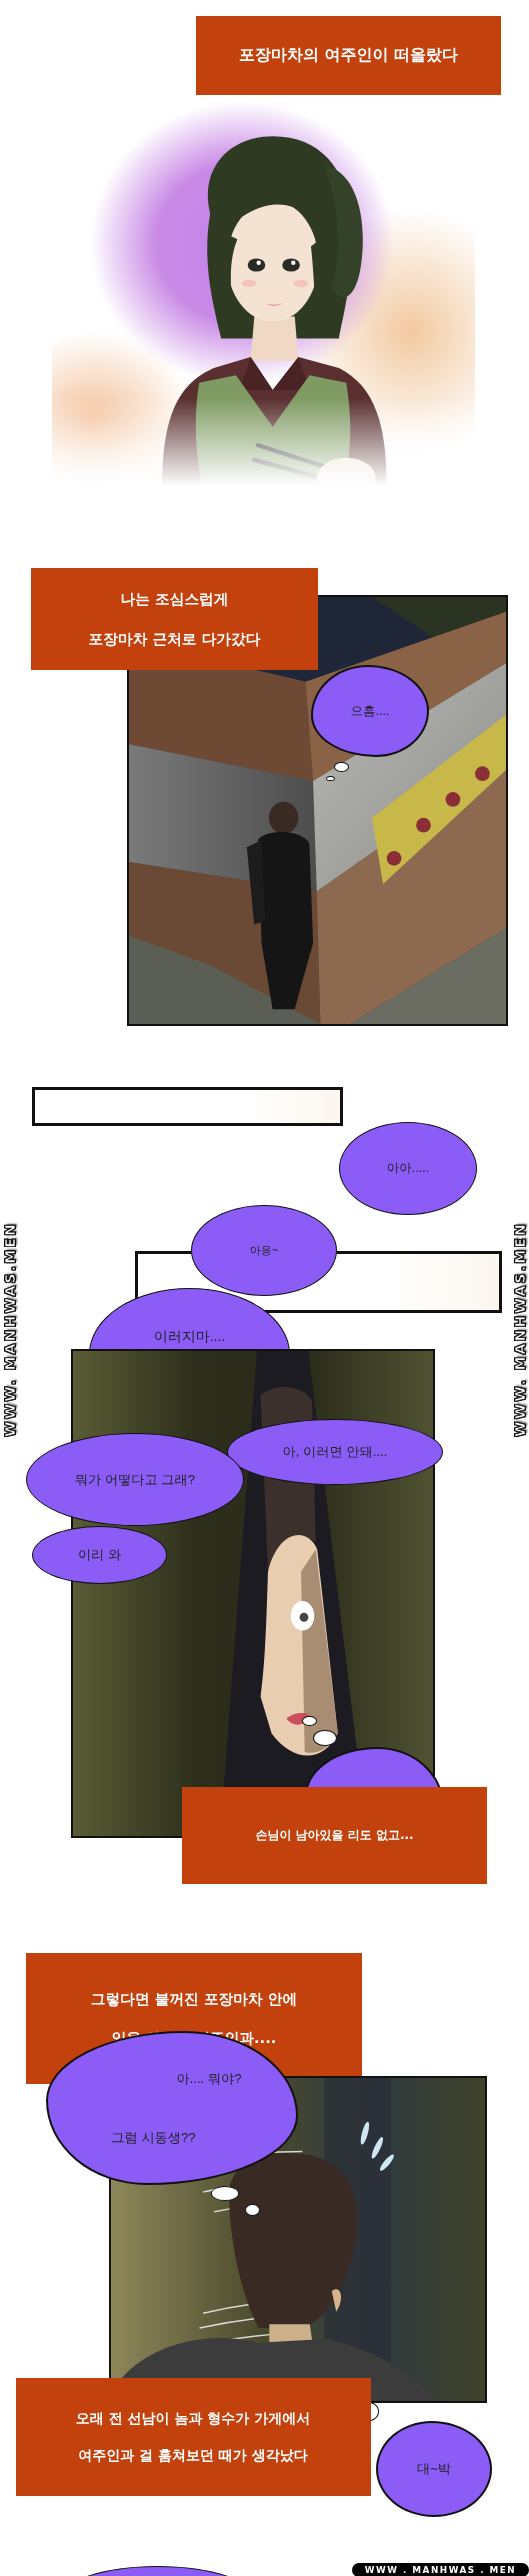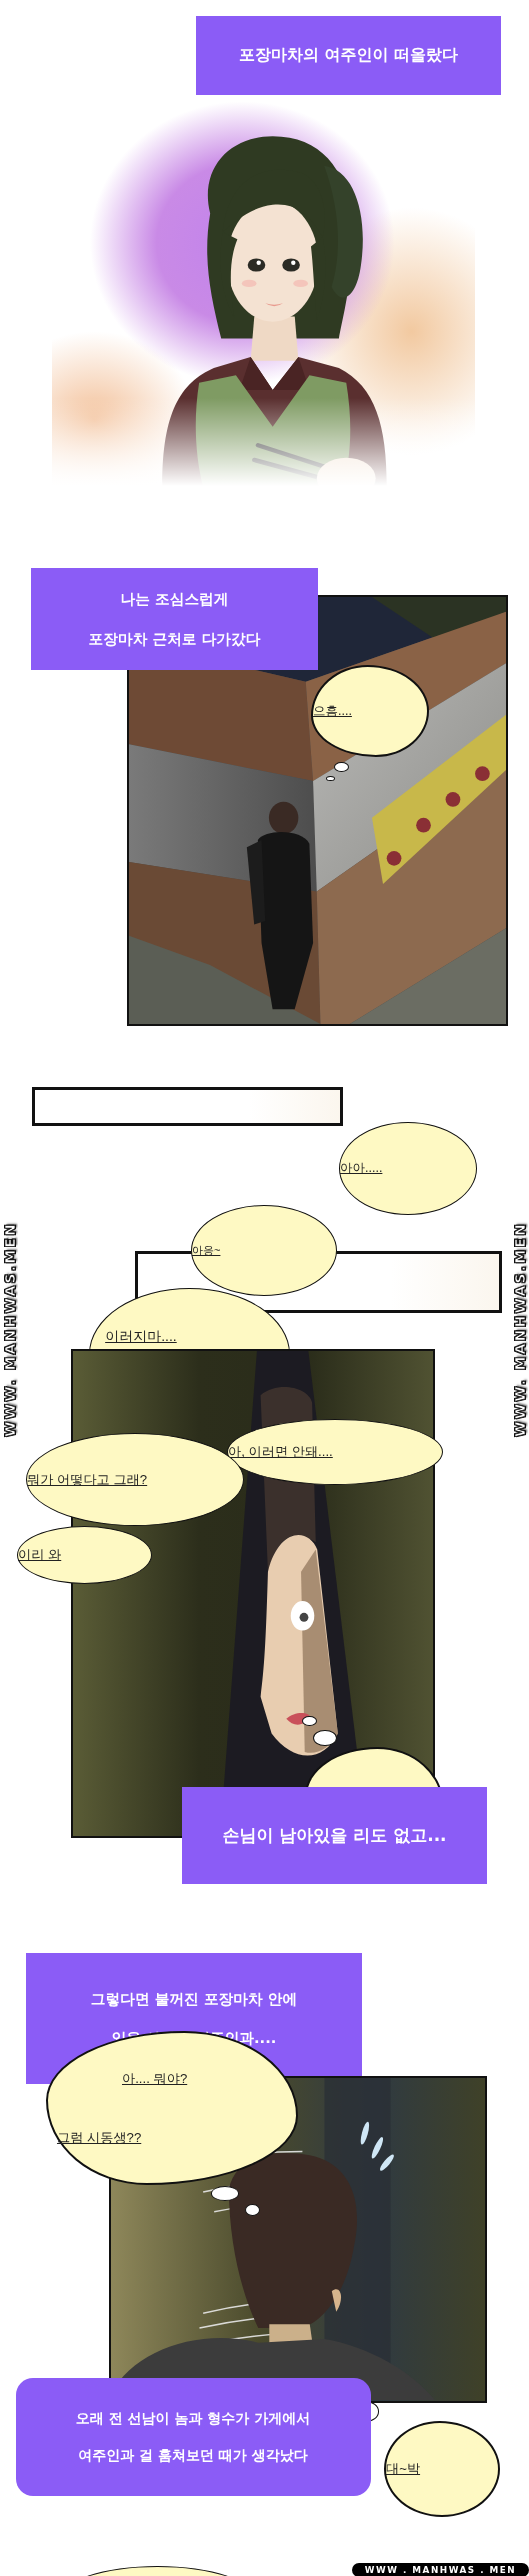--- a/index.html
+++ b/index.html
@@ -1,32 +1,32 @@
 <!DOCTYPE html>
 <html style="font-size:11.8px"><head>
 <meta charset="utf-8">
 <style>
   * { box-sizing: border-box; margin: 0; padding: 0; }
   html, body { width: 530px; height: 2576px; background: #ffffff; overflow: hidden; }
   body { position: relative; font-family: "DejaVu Sans", "Liberation Sans", sans-serif; }
   .abs { position: absolute; }
 
   .caption {
-    position: absolute; background: #8b5cf6; color: #fff;
+    position: absolute; background: #c2410c; color: #fff;
     display: flex; align-items: center; justify-content: center; text-align: center;
     font-weight: bold; line-height: 1.35; white-space: pre-line;
   }
   .caption span { display: block; }
 
   .panel { position: absolute; border: 2.2px solid #111; overflow: hidden; }
 
   .bubble {
-    position: absolute; background: #fef9c3; border: 1.1px solid #111; border-radius: 50%;
-    display: flex; align-items: center; justify-content: flex-start; text-align: center;
-    color: #222; font-family: "Liberation Sans", sans-serif; line-height: 1.3; white-space: pre-line; text-decoration: underline;
+    position: absolute; background: #8b5cf6; border: 1.1px solid #111; border-radius: 50%;
+    display: flex; align-items: center; justify-content: center; text-align: center;
+    color: #222; font-family: "Liberation Sans", sans-serif; line-height: 1.3; white-space: pre-line;
   }
   .bubble.thick { border-width: 2.2px; }
   .puff { position: absolute; background: #fff; border: 1.5px solid #111; border-radius: 50%; }
 
   .empty-box { position: absolute; border: 3.7px solid #111; background: linear-gradient(90deg, #fff 70%, #fbf6ee 100%); }
 
   .watermark-side {
     position: absolute; writing-mode: vertical-rl; transform: rotate(180deg);
     font-family: "DejaVu Sans", sans-serif; font-weight: bold; font-size: 14px; letter-spacing: 2.2px;
     color: #fff; -webkit-text-stroke: 0.7px #111;
@@ -178,30 +178,30 @@
     <path d="M290 500 C300 490 320 490 322 497 C315 510 300 512 290 500 Z" fill="#c9505a"></path>
   </svg>
 </div>
 
 <div class="bubble" style="left:227px; top:1419px; width:216px; height:66px; font-size:13.2px;">
   <span>아, 이러면 안돼....</span>
 </div>
 <div class="bubble" style="left:26px; top:1433px; width:218px; height:93px; font-size:13.2px;">
   <span>뭐가 어떻다고 그래?</span>
 </div>
-<div class="bubble" style="left:17px; top:1526px; width:135px; height:58px; font-size:13.2px;">
+<div class="bubble" style="left:32px; top:1526px; width:135px; height:58px; font-size:13.2px;">
   <span>이리 와</span>
 </div>
 <div class="puff" style="left:302px; top:1716px; width:14.7px; height:10.3px;"></div>
 <div class="puff" style="left:313px; top:1730px; width:23.6px; height:16px;"></div>
 <div class="bubble thick" style="left:305px; top:1747px; width:139px; height:108px; font-size:13.2px; border-radius:52% 48% 50% 50% / 45% 55% 45% 55%;">
   <span>누가 있나?</span>
 </div>
 
-<div class="caption" style="left:182px; top:1787px; width:305px; height:97px; font-size:17px;text-align:center;">
+<div class="caption" style="left:182px; top:1787px; width:305px; height:97px; font-size:12px;text-align:center;">
   <span>손님이 남아있을 리도 없고...</span>
 </div>
 <div class="caption" style="left:26px; top:1953px; width:336px; height:131px; font-size:14.7px;align-items:center;">
   <div>
     <span>그렇다면 불꺼진 포장마차 안에</span>
     <span>있을 사람은 여주인과....</span>
   </div>
 </div>
 
 <div class="panel" style="left:109px; top:2076px; width:378px; height:327px;
@@ -238,25 +238,25 @@
 <div class="bubble thick" style="left:46px; top:2031px; width:252px; height:154px; font-size:13.2px; border-radius:55% 45% 60% 40% / 45% 55% 45% 55%;">
   <div>
     <span style="display:block; margin-bottom:24px; margin-left:74px;">아.... 뭐야?</span>
     <span style="display:block; margin-right:37px;">그럼 시동생??</span>
   </div>
 </div>
 <div class="puff" style="left:211px; top:2186px; width:28px; height:14.7px;"></div>
 <div class="puff" style="left:245px; top:2204px; width:14.7px; height:11.8px;"></div>
 <div class="puff" style="left:333px; top:2379px; width:17.7px; height:13.2px;"></div>
 <div class="puff" style="left:352px; top:2401px; width:26.5px; height:20.6px;"></div>
-<div class="bubble thick" style="left:384px; top:2419px; width:116px; height:96px; font-size:13.2px; border-radius:48% 52% 50% 50% / 50% 50% 50% 50%; top:2421px;">
+<div class="bubble thick" style="left:376px; top:2419px; width:116px; height:96px; font-size:13.2px; border-radius:48% 52% 50% 50% / 50% 50% 50% 50%; top:2421px;">
   <span>대~박</span>
 </div>
 
-<div class="caption" style="left:15.5px; top:2378px; width:355px; height:118px; font-size:14px;border-radius:17px;">
+<div class="caption" style="left:15.5px; top:2378px; width:355px; height:118px; font-size:14px;">
   <div>
     <span>오래 전 선남이 놈과 형수가 가게에서</span>
     <span>여주인과 걸 훔쳐보던 때가 생각났다</span>
   </div>
 </div>
 
 <div class="bubble" style="left:59px; top:2566px; width:197px; height:66px; font-size:14px; align-items:flex-start; padding-top:14.7px;">
   
 </div>
 

